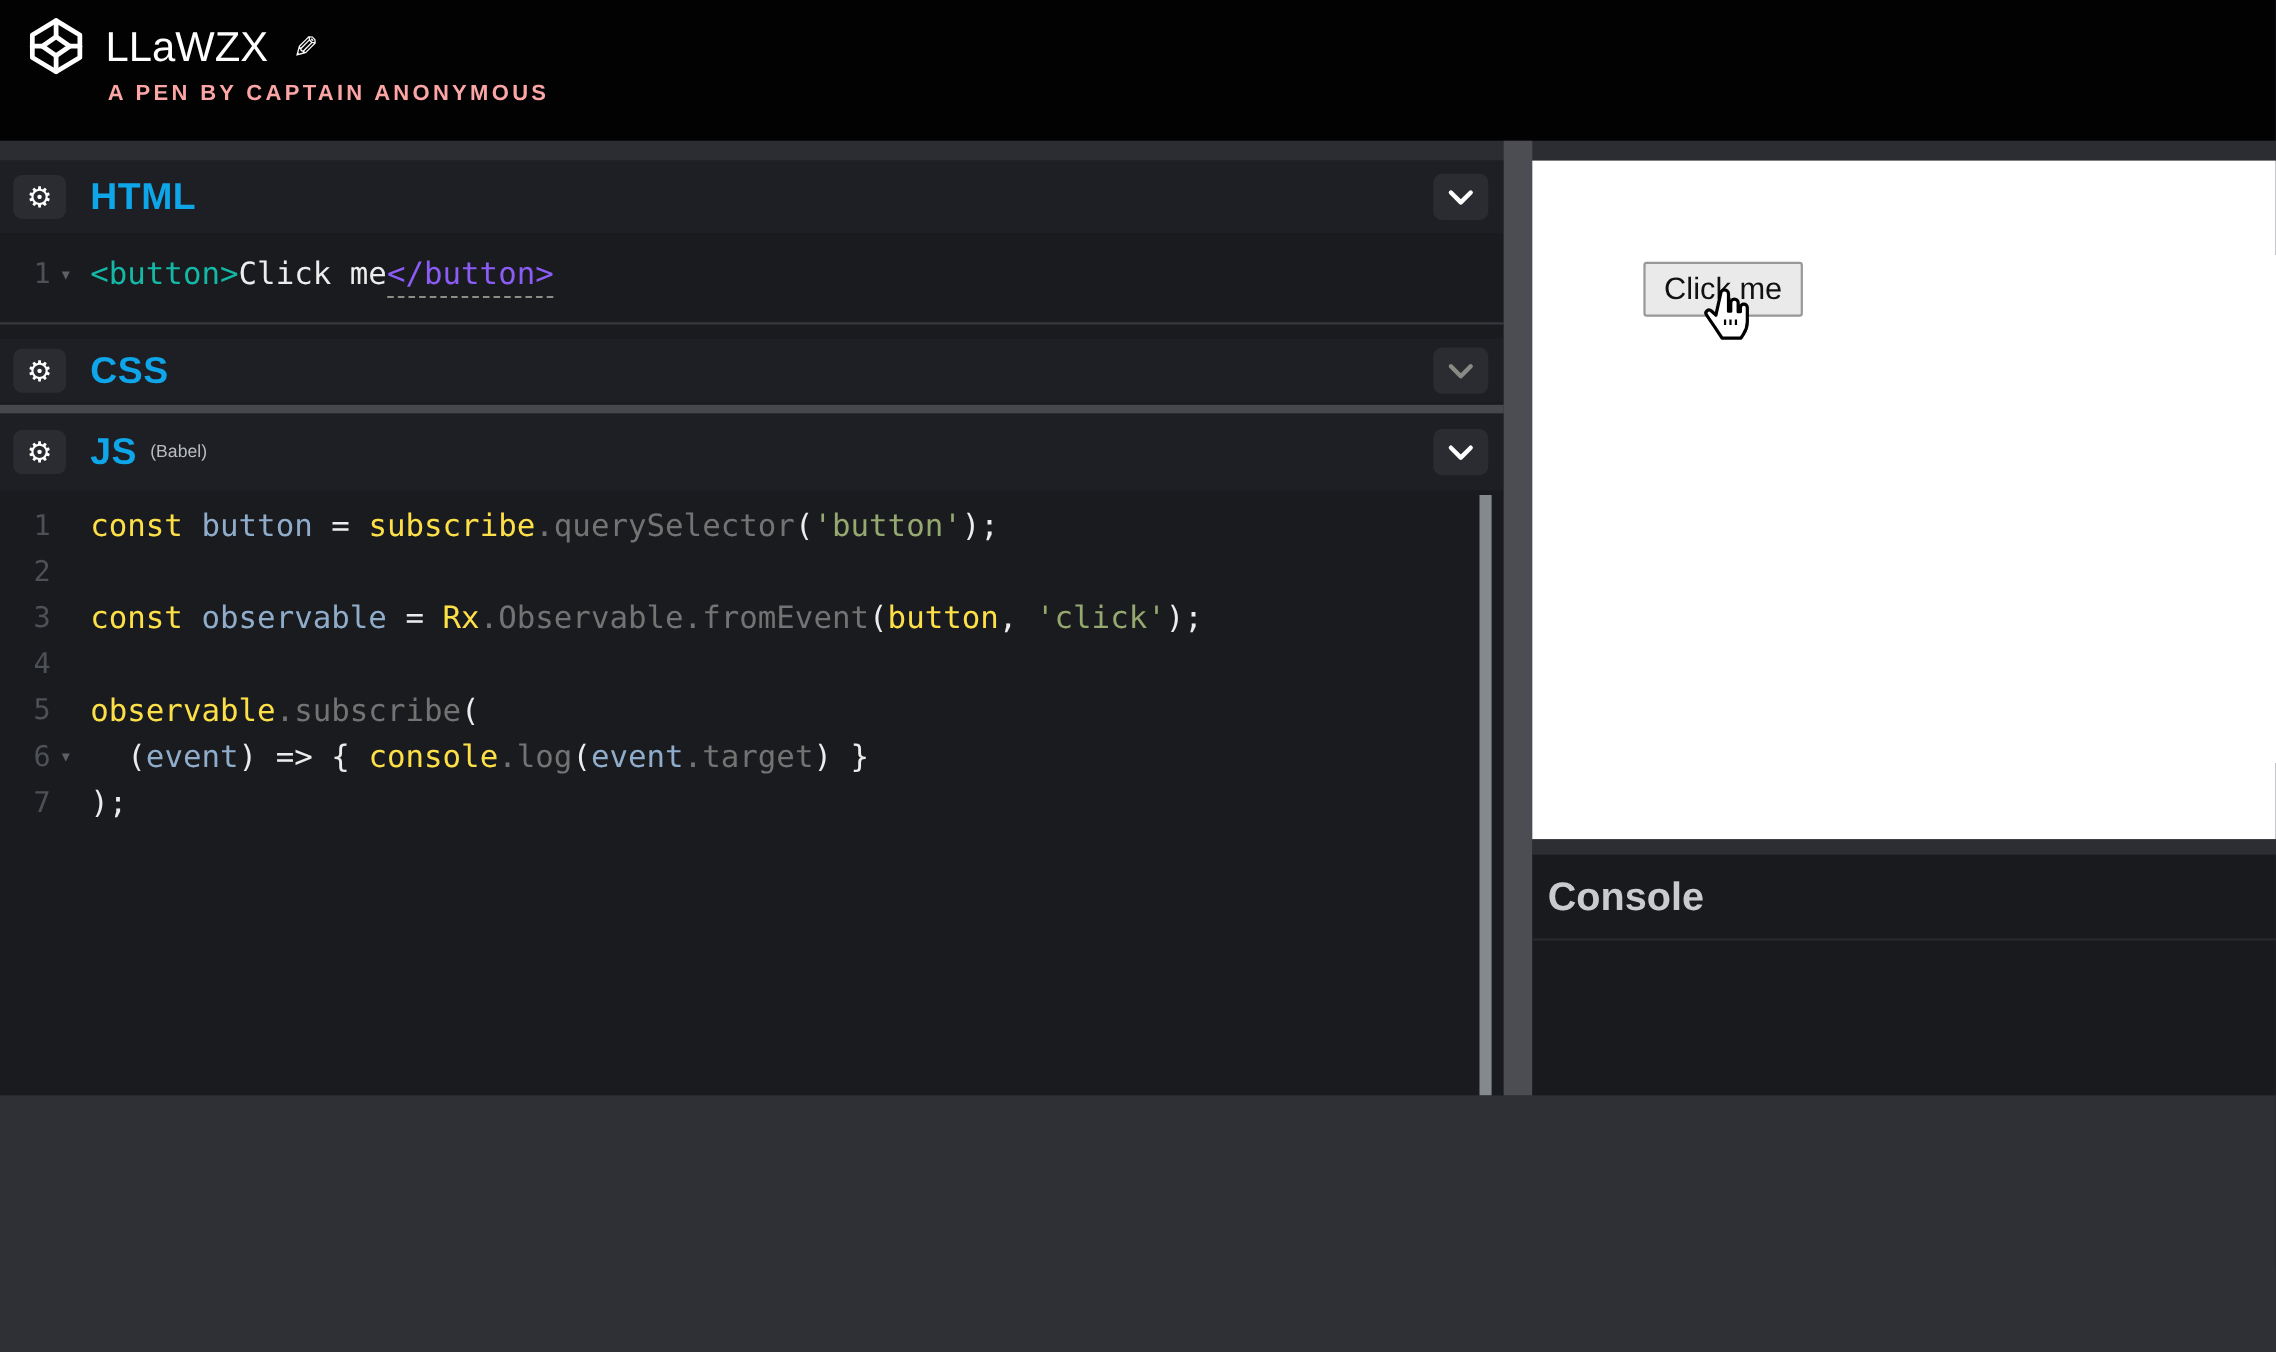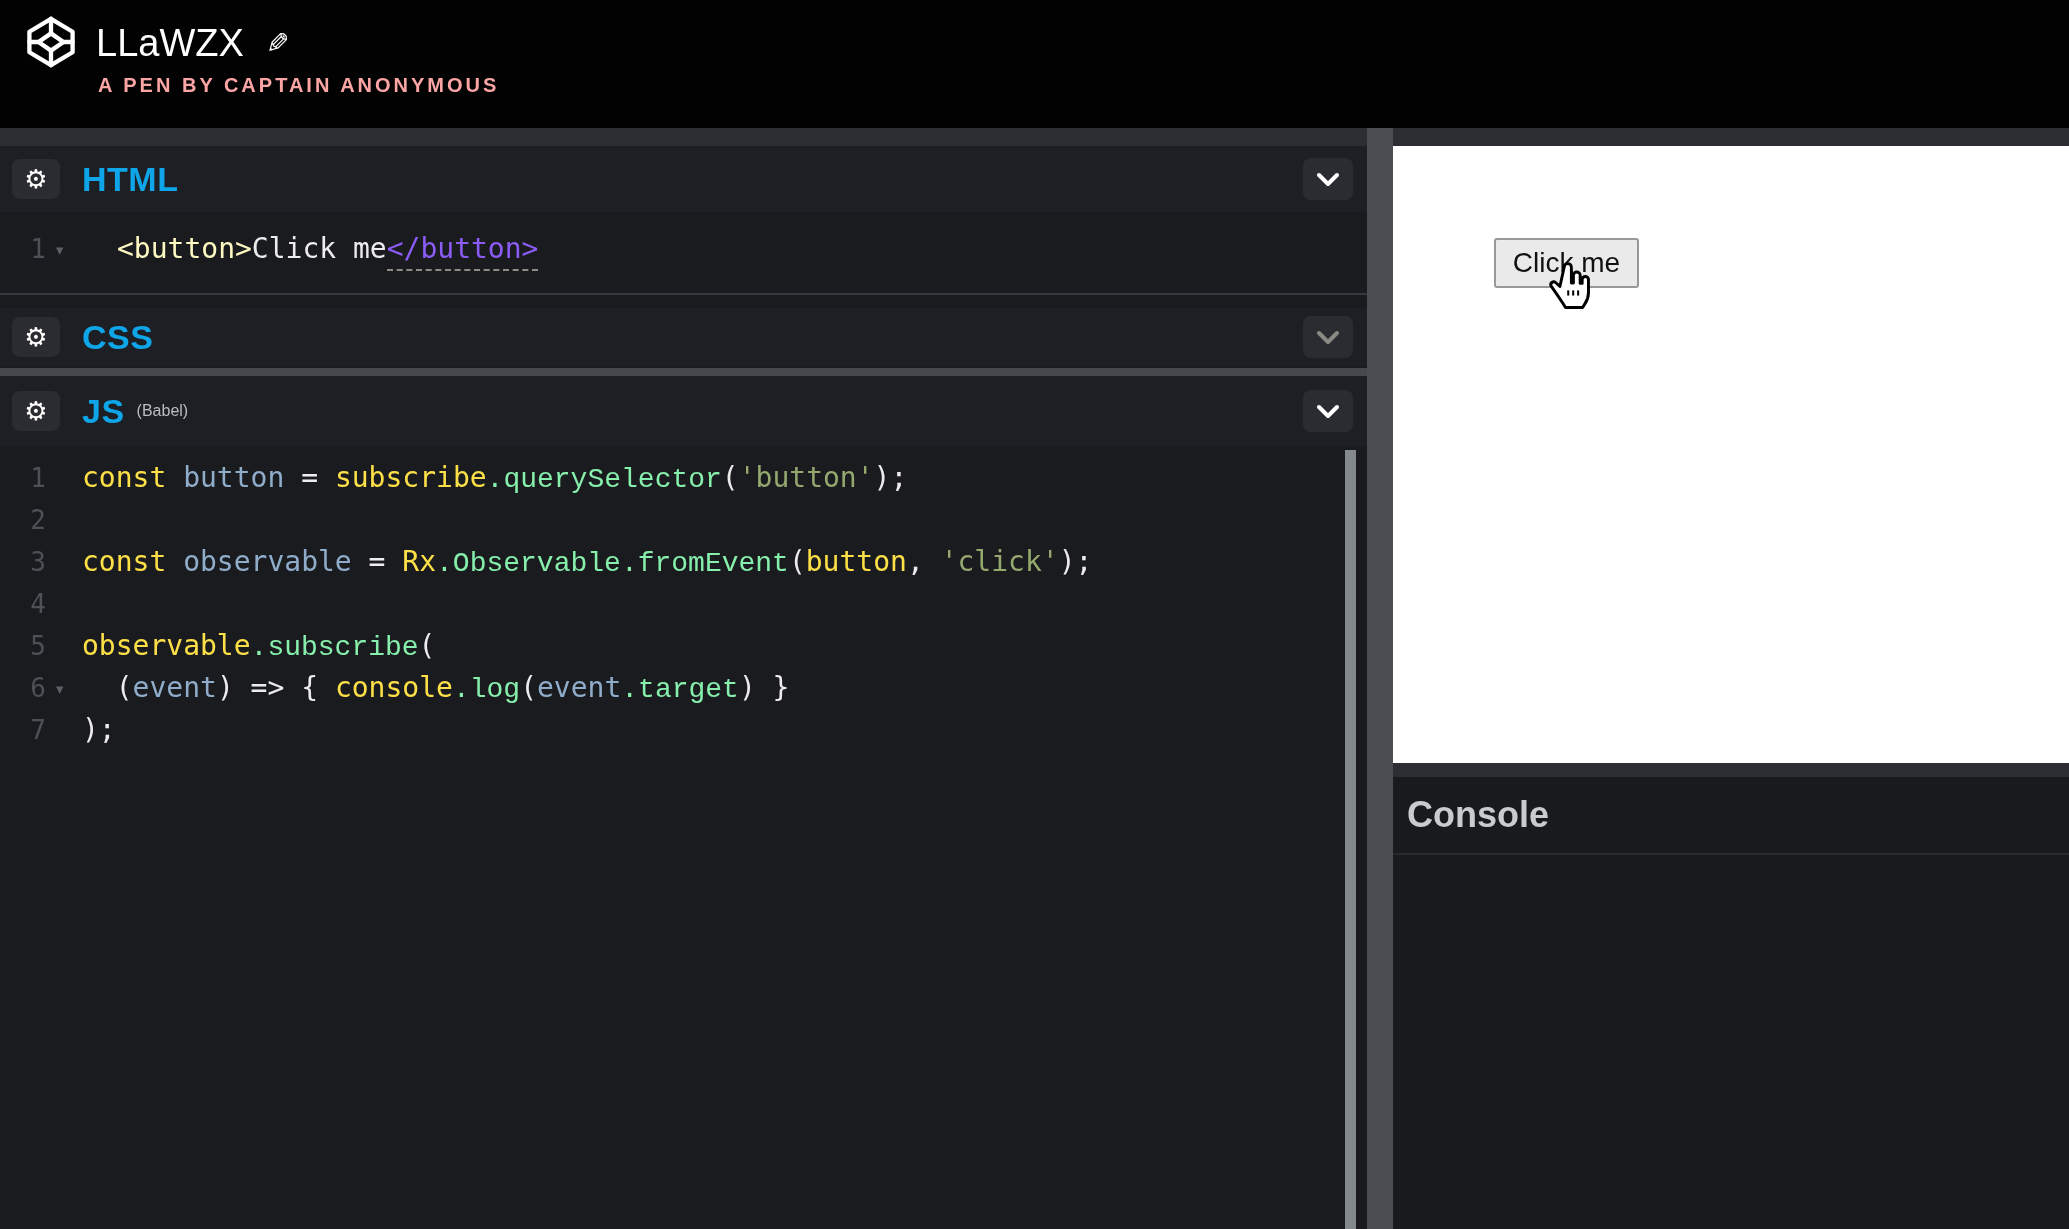--- a/index.html
+++ b/index.html
@@ -1,16 +1,16 @@
 <!DOCTYPE html>
 <html><head>
 <meta charset="utf-8">
 <style>
   html,body{margin:0;padding:0;background:#2e3036;}
-  .app{position:relative;width:2069px;height:1229px;overflow:hidden;background:#2b2d33;font-family:"Liberation Sans",sans-serif;}
+  .app{position:relative;width:2069px;height:996px;overflow:hidden;background:#2b2d33;font-family:"Liberation Sans",sans-serif;}
 
   
   .header{position:absolute;left:0;top:0;width:2069px;height:128px;background:#020203;}
   .logo-svg{position:absolute;left:24px;top:15px;width:54px;height:54px;cursor:pointer;}
   .title-row{position:absolute;left:96px;top:20px;height:46px;display:flex;align-items:center;gap:22px;}
   .pen-title{font-size:38px;color:#ffffff;font-weight:400;}
   .pencil-icon{color:#ffffff;font-size:28px;display:inline-block;transform:scaleX(-1);cursor:pointer;}
   .byline{position:absolute;left:98px;top:74px;font-size:20px;font-weight:700;letter-spacing:3px;color:#fca5a5;}
 
   
@@ -35,24 +35,24 @@
   .html-code{top:66px;height:81px;padding-top:16px;}
   .js-code{top:300px;height:783px;padding-top:11px;}
 
   .code-line{position:relative;height:42px;line-height:42px;font-family:"DejaVu Sans Mono",monospace;font-size:28px;white-space:pre;}
   .ln{position:absolute;left:0;top:0;width:46px;text-align:right;color:#4d5056;font-size:26px;}
   .fold{position:absolute;left:54px;top:0;color:#5c5f65;font-size:19px;}
   .codetext{position:absolute;left:82px;top:0;}
 
   .t-key{color:#fde047;}
   .t-def{color:#8fadcb;}
-  .t-prop{color:#86efac;font-family:Liberation Mono, monospace;}
+  .t-prop{color:#737373;}
   .t-str{color:#95a86f;}
   .t-plain{color:#ececec;}
-  .t-tag{color:#fef9c3;margin-left:35px;}
+  .t-tag{color:#14b8a6;}
   .t-tagu{color:#8b5cf6;border-bottom:2px dashed #8d8d85;padding-bottom:4px;}
 
   .editor-scrollbar{position:absolute;left:1345px;top:304px;width:11px;height:779px;background:#84898e;cursor:default;}
 
   
   .preview{position:absolute;left:1393px;top:146px;width:676px;height:617px;background:#ffffff;}
   .demo-btn{position:absolute;left:101px;top:92px;width:145px;height:50px;background:#eaeaea;border:2px solid #989898;border-radius:3px;font-size:28px;color:#111;font-family:"Liberation Sans",sans-serif;cursor:pointer;}
   .cursor-svg{position:absolute;left:148px;top:114px;width:54px;height:54px;pointer-events:none;}
 
   

